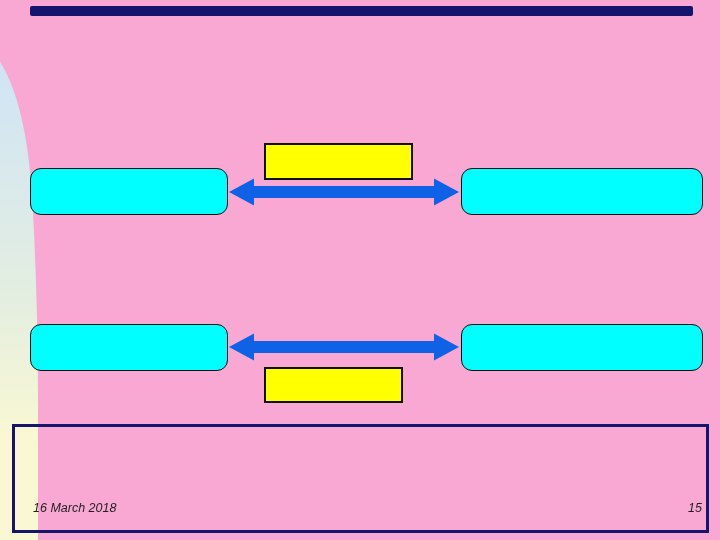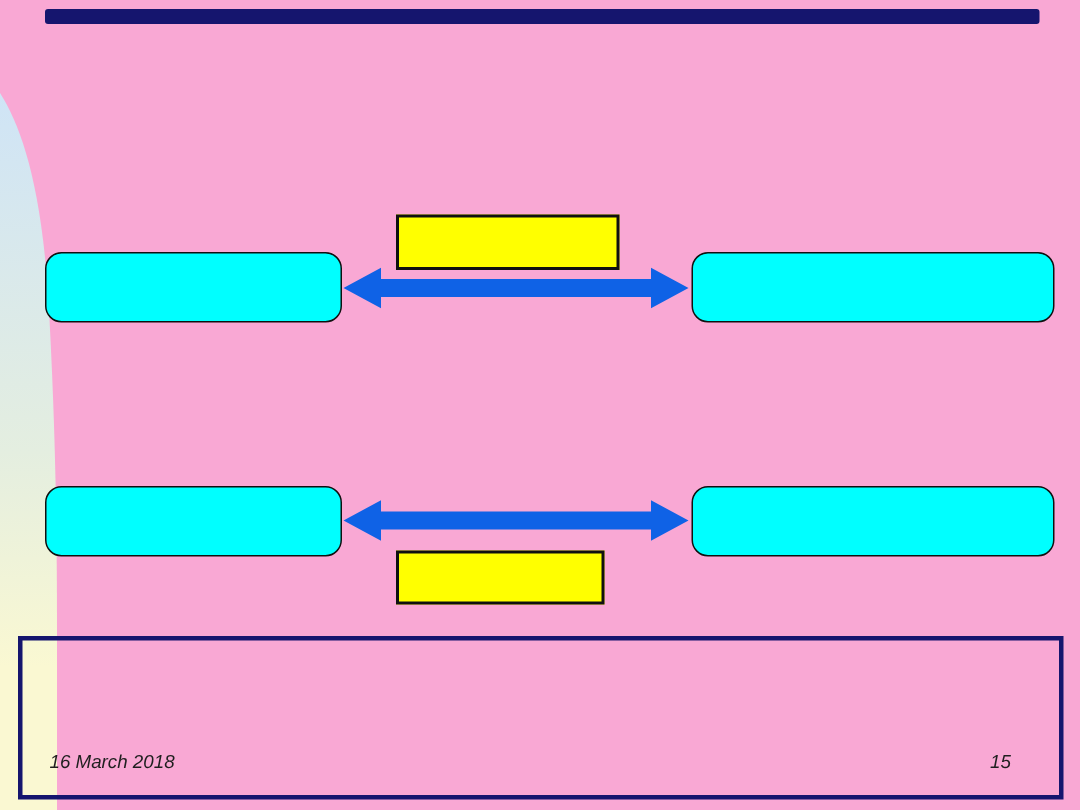--- a/index.html
+++ b/index.html
@@ -63,21 +63,21 @@
   }
   .footer-text{
     position:absolute;
     top:500px;
     font-size:12.5px;
     line-height:16px;
     white-space:nowrap;
   }
   .footer-date{left:33px;color:var(--text-dark);}
   .footer-copyright{left:278px;color:var(--text-gray);}
-  .footer-page{left:660px;width:42px;text-align:left;color:var(--text-dark);}
+  .footer-page{left:660px;width:42px;text-align:right;color:var(--text-dark);}
 </style>
 </head>
 <body>
 
 <div class="slide">
 
   <svg class="bg-svg" viewBox="0 0 720 540" xmlns="http://www.w3.org/2000/svg">
     <defs>
       <linearGradient id="swooshGrad" x1="0" y1="0" x2="0" y2="1">
         <stop offset="0" stop-color="var(--swoosh-top)"></stop>

